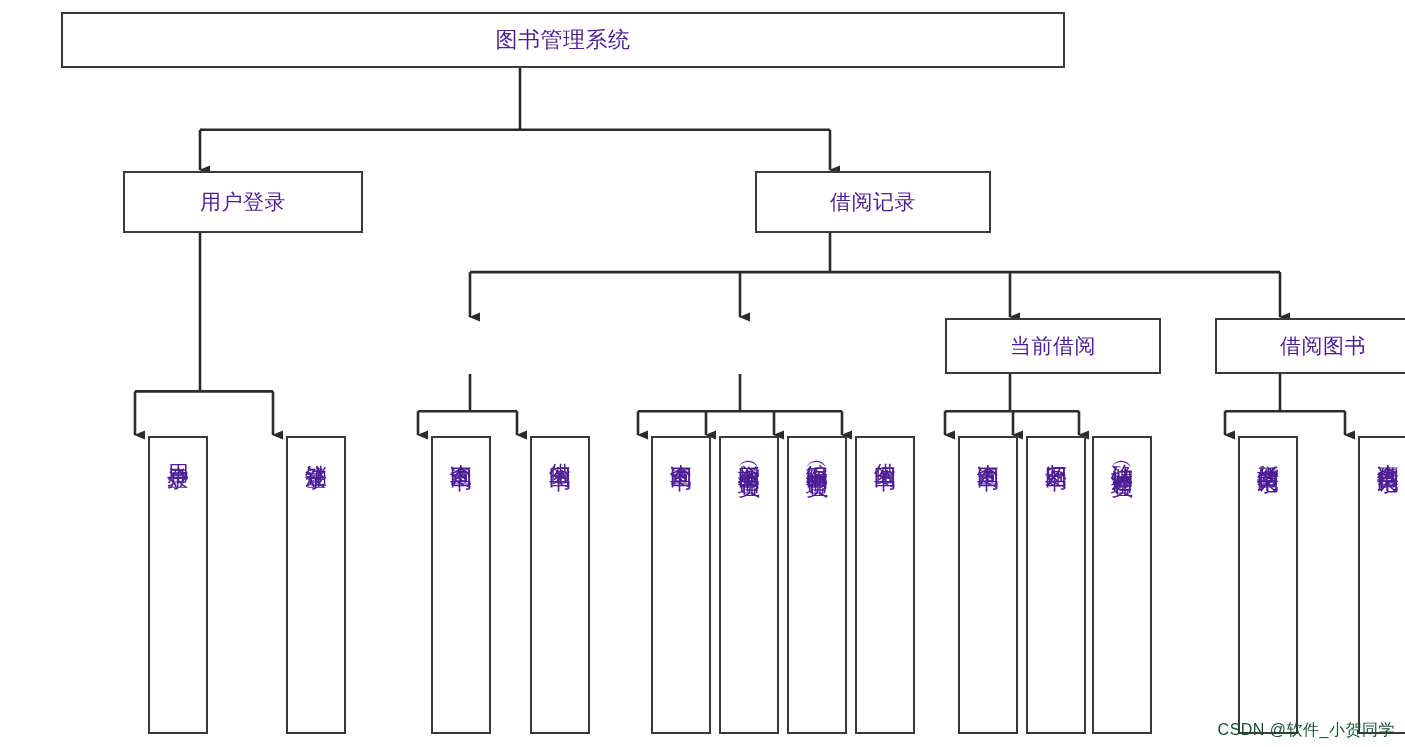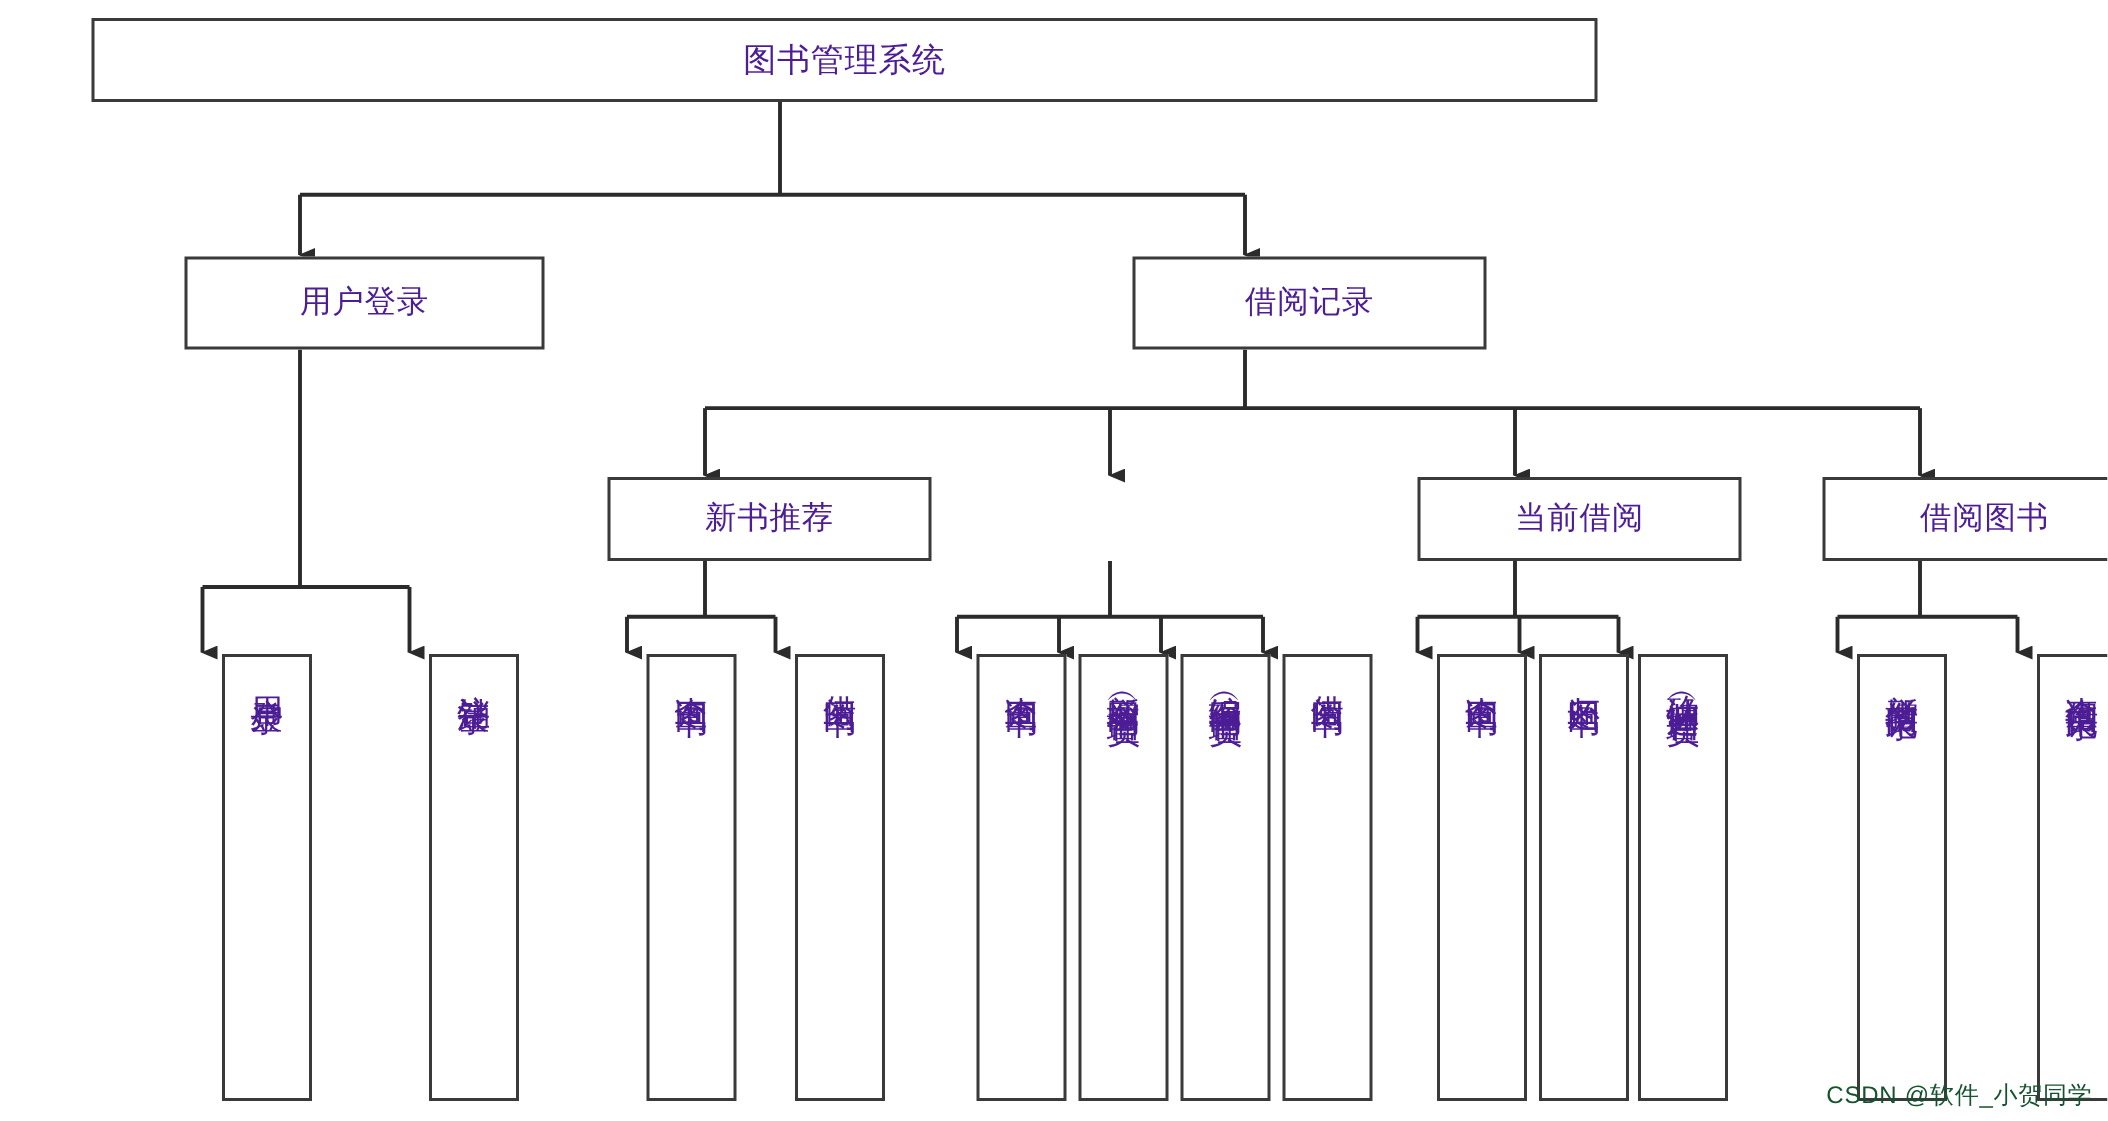--- a/index.html
+++ b/index.html
@@ -123,23 +123,20 @@
   </div>
 
   <div class="node horiz" style="left:80px; top:171px; width:240px; height:62px;">
     <span class="label">用户登录</span>
   </div>
 
   <div class="node horiz" style="left:712px; top:171px; width:236px; height:62px;">
     <span class="label">借阅记录</span>
   </div>
 
-  <div class="node horiz" style="left:362px; top:318px; width:216px; height:56px;">
-    <span class="label">新书推荐</span>
-  </div>
 
 
   <div class="node horiz" style="left:902px; top:318px; width:216px; height:56px;">
     <span class="label">当前借阅</span>
   </div>
 
   <div class="node horiz" style="left:1172px; top:318px; width:216px; height:56px;">
     <span class="label">借阅图书</span>
   </div>
 

